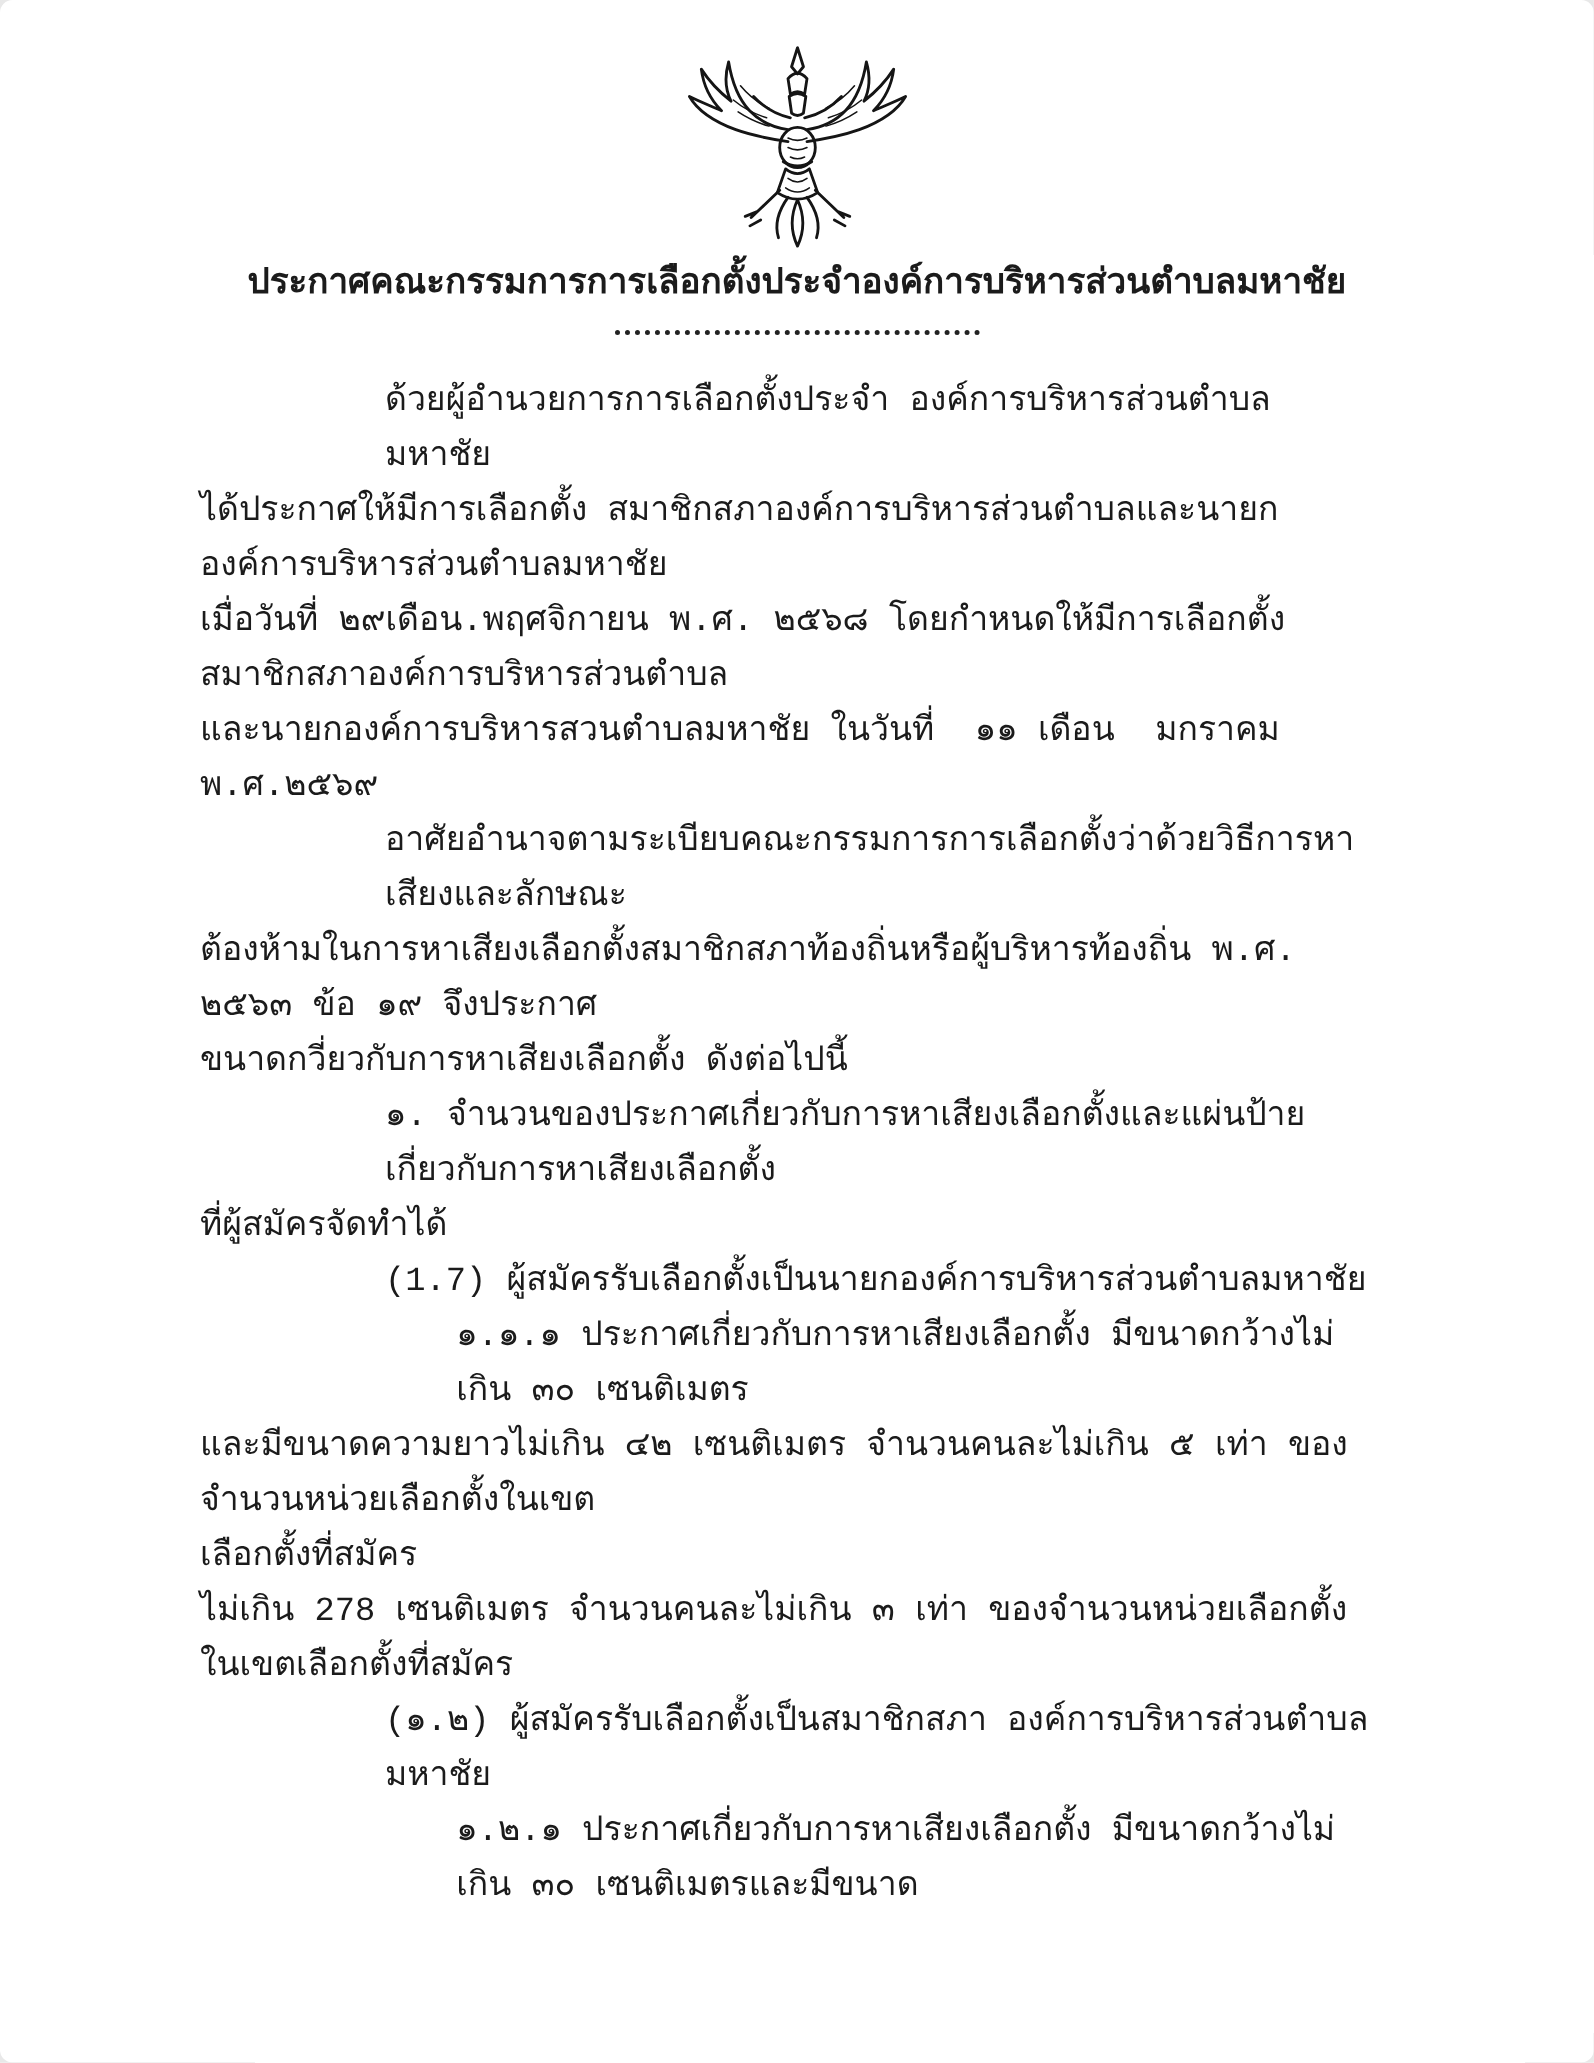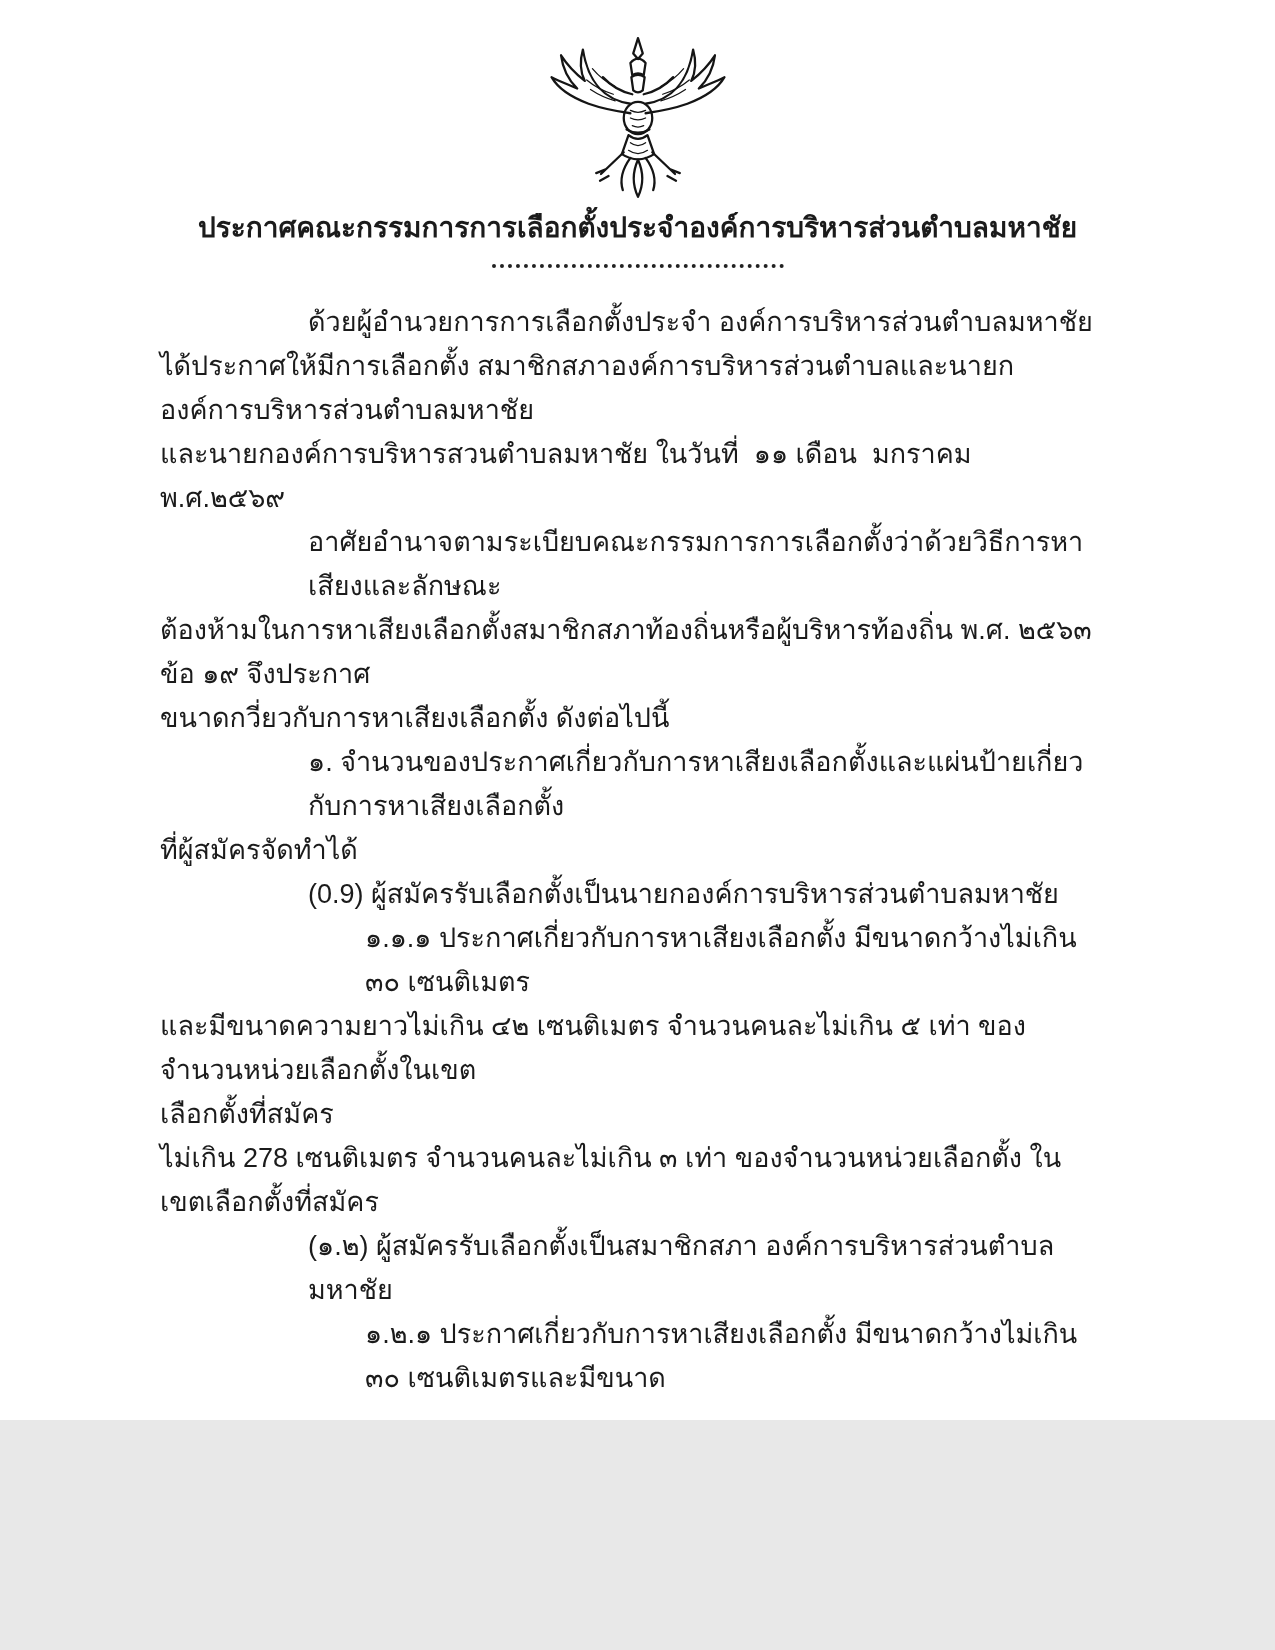--- a/index.html
+++ b/index.html
@@ -3,26 +3,27 @@
 <meta charset="utf-8">
 <style>
   html, body {
     margin: 0;
     padding: 0;
     background: #e8e8e8;
   }
   .page {
     position: relative;
     width: 1275px;
-    height: 1420px;
+    height: 1650px;
     margin: 0 auto;
     background: #ffffff;
     color: #1b1b1b;
-    font-family: Liberation Sans, sans-serif;
+    font-family: Liberation Mono, monospace;
     overflow: hidden;
+    border-radius: 10px;
   }
   .emblem-wrap {
     width: 190px;
     margin: 34px auto 4px auto;
   }
   .emblem-wrap svg { display: block; width: 190px; height: 168px; }
   .title-block { text-align: center; }
   .title-line {
     font-weight: bold;
     font-size: 28px;
@@ -89,27 +90,28 @@
   </div>
 
   <div class="title-block">
     <div class="title-line">ประกาศคณะกรรมการการเลือกตั้งประจำองค์การบริหารส่วนตำบลมหาชัย</div>
     <div class="title-dots"></div>
   </div>
 
   <div class="doc-body" id="doc-body">
       <div class="line" style="padding-left: 148px;">ด้วยผู้อำนวยการการเลือกตั้งประจำ องค์การบริหารส่วนตำบลมหาชัย</div>
       <div class="line" style="padding-left: 0px;">ได้ประกาศให้มีการเลือกตั้ง สมาชิกสภาองค์การบริหารส่วนตำบลและนายกองค์การบริหารส่วนตำบลมหาชัย</div>
+      <div class="line" style="padding-left: 0px;">เมื่อวันที่ ๒๙เดือน.พฤศจิกายน พ.ศ. ๒๕๖๘ โดยกำหนดให้มีการเลือกตั้งสมาชิกสภาองค์การบริหารส่วนตำบล</div>
       <div class="line" style="padding-left: 0px;">และนายกองค์การบริหารสวนตำบลมหาชัย ในวันที่  ๑๑ เดือน  มกราคม พ.ศ.๒๕๖๙</div>
       <div class="line" style="padding-left: 148px;">อาศัยอำนาจตามระเบียบคณะกรรมการการเลือกตั้งว่าด้วยวิธีการหาเสียงและลักษณะ</div>
       <div class="line" style="padding-left: 0px;">ต้องห้ามในการหาเสียงเลือกตั้งสมาชิกสภาท้องถิ่นหรือผู้บริหารท้องถิ่น พ.ศ. ๒๕๖๓ ข้อ ๑๙ จึงประกาศ</div>
       <div class="line" style="padding-left: 0px;">ขนาดกวี่ยวกับการหาเสียงเลือกตั้ง ดังต่อไปนี้</div>
       <div class="line" style="padding-left: 148px;">๑. จำนวนของประกาศเกี่ยวกับการหาเสียงเลือกตั้งและแผ่นป้ายเกี่ยวกับการหาเสียงเลือกตั้ง</div>
       <div class="line" style="padding-left: 0px;">ที่ผู้สมัครจัดทำได้</div>
-      <div class="line" style="padding-left: 148px;">(0.9) ผู้สมัครรับเลือกตั้งเป็นนายกองค์การบริหารส่วนตำบลมหาชัย</div>
+      <div class="line" style="padding-left: 148px;">(1.7) ผู้สมัครรับเลือกตั้งเป็นนายกองค์การบริหารส่วนตำบลมหาชัย</div>
       <div class="line" style="padding-left: 205px;">๑.๑.๑ ประกาศเกี่ยวกับการหาเสียงเลือกตั้ง มีขนาดกว้างไม่เกิน ๓๐ เซนติเมตร</div>
       <div class="line" style="padding-left: 0px;">และมีขนาดความยาวไม่เกิน ๔๒ เซนติเมตร จำนวนคนละไม่เกิน ๕ เท่า ของจำนวนหน่วยเลือกตั้งในเขต</div>
       <div class="line" style="padding-left: 0px;">เลือกตั้งที่สมัคร</div>
       <div class="line" style="padding-left: 0px;">ไม่เกิน 278 เซนติเมตร จำนวนคนละไม่เกิน ๓ เท่า ของจำนวนหน่วยเลือกตั้ง ในเขตเลือกตั้งที่สมัคร</div>
       <div class="line" style="padding-left: 148px;">(๑.๒) ผู้สมัครรับเลือกตั้งเป็นสมาชิกสภา องค์การบริหารส่วนตำบลมหาชัย</div>
       <div class="line" style="padding-left: 205px;">๑.๒.๑ ประกาศเกี่ยวกับการหาเสียงเลือกตั้ง มีขนาดกว้างไม่เกิน ๓๐ เซนติเมตรและมีขนาด</div>
     </div>
 
 </div>
 

